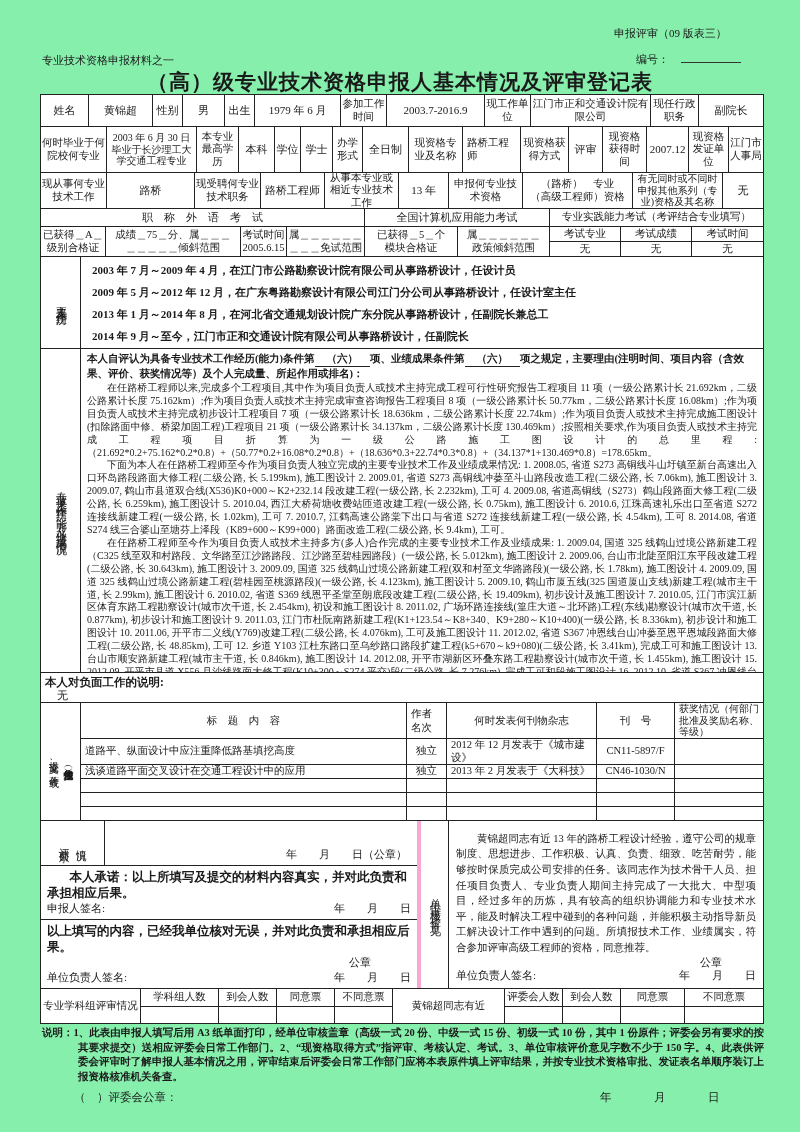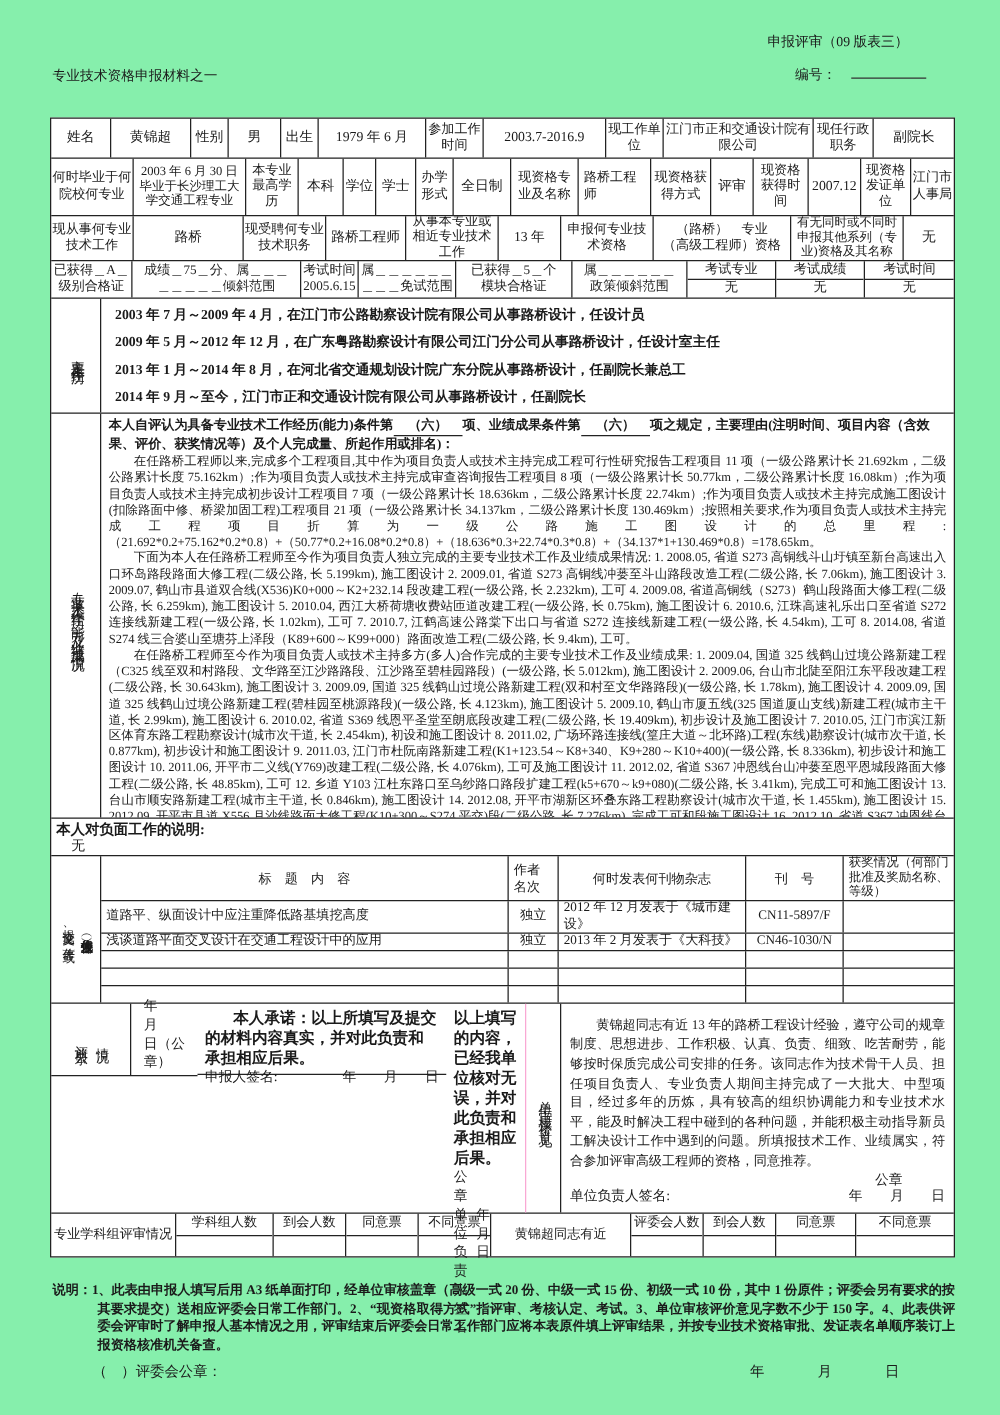--- a/index.html
+++ b/index.html
@@ -40,20 +40,21 @@
   .footer-date{position:absolute;top:1090px;left:600px;font-size:11.5px;letter-spacing:2px;}
 </style>
 </head>
 <body>
 
 <div class="page">
 
   <div class="formtag">申报评审（09 版表三）</div>
   <div class="material">专业技术资格申报材料之一</div>
   <div class="number"><span>编号：</span><span class="blank"></span></div>
+  <h1 class="title">（高）级专业技术资格申报人基本情况及评审登记表</h1>
 
   <div class="tbl">
 
     <div class="r" style="height:32px">
       <div class="c" style="width:48px">姓名</div>
       <div class="c" style="width:64px">黄锦超</div>
       <div class="c" style="width:30px">性别</div>
       <div class="c" style="width:42px">男</div>
       <div class="c" style="width:30px">出生</div>
       <div class="c" style="width:86px">1979 年 6 月</div>
@@ -93,20 +94,25 @@
       <div class="c" style="width:50px">13 年</div>
       <div class="c f105" style="width:74px">申报何专业技术资格</div>
       <div class="c f105" style="width:110px">
         <span>（路桥）　专业</span>
         <span>（高级工程师）资格</span>
       </div>
       <div class="c f10" style="width:90px">有无同时或不同时申报其他系列（专业)资格及其名称</div>
       <div class="c last" style="width:40px">无</div>
     </div>
 
+    <div class="r" style="height:18px">
+      <div class="c" style="width:324px">职　称　外　语　考　试</div>
+      <div class="c" style="width:185px">全国计算机应用能力考试</div>
+      <div class="c last f105" style="width:213px">专业实践能力考试（考评结合专业填写）</div>
+    </div>
 
     <div class="r" style="height:30px">
       <div class="c f105" style="width:65px">
         <span>已获得＿A＿</span>
         <span>级别合格证</span>
       </div>
       <div class="c f105" style="width:135px">
         <span>成绩＿75＿分、属＿＿＿</span>
         <span>＿＿＿＿＿倾斜范围</span>
       </div>
@@ -222,21 +228,21 @@
           <div class="pubcell" style="width:326px"></div>
           <div class="pubcell" style="width:40px"></div>
           <div class="pubcell" style="width:150px"></div>
           <div class="pubcell" style="width:78px"></div>
           <div class="pubcell last" style="width:88px"></div>
         </div>
       </div>
     </div>
 
     <div class="r" style="height:168px">
-      <div style="width:380px;border-right:1px solid #f9a8d4;display:flex;flex-direction:row">
+      <div style="width:380px;border-right:4px solid #f9a8d4;display:flex;flex-direction:column">
         <div style="height:58px;border-bottom:1px solid #222;display:flex">
           <div class="c" style="width:64px;flex-direction:row;gap:4px;border-right:1px solid #222">
             <span class="vl" style="font-size:10.5px">评前公示</span>
             <span class="vl" style="font-size:10.5px">情况</span>
           </div>
           <div style="flex:1;display:flex;align-items:flex-end;justify-content:flex-end;padding:3px 10px">
             <span class="sealdate">年　　月　　日（公章）</span>
           </div>
         </div>
         <div style="height:57px;border-bottom:1px solid #222;display:flex;flex-direction:column;justify-content:space-between;padding:3px 6px">

